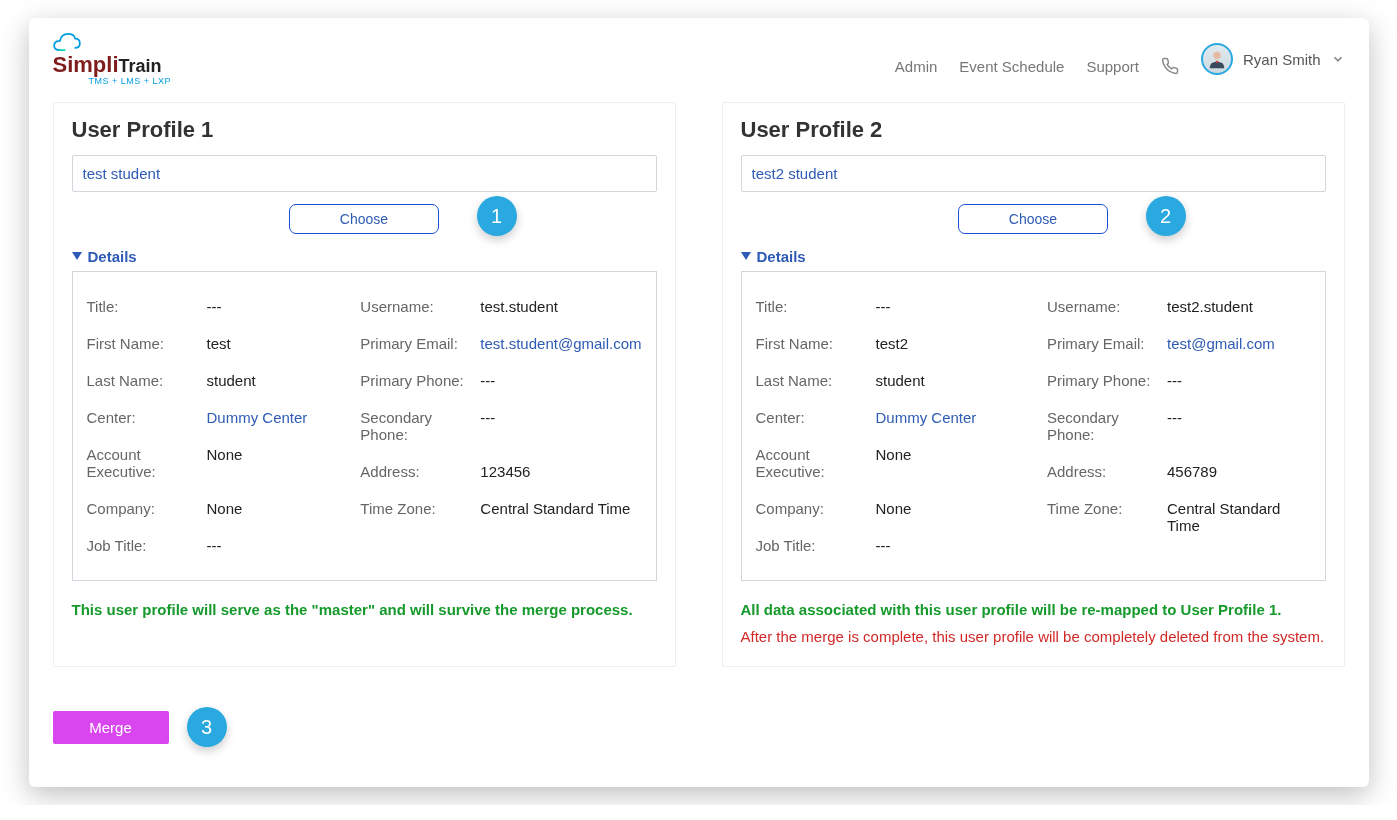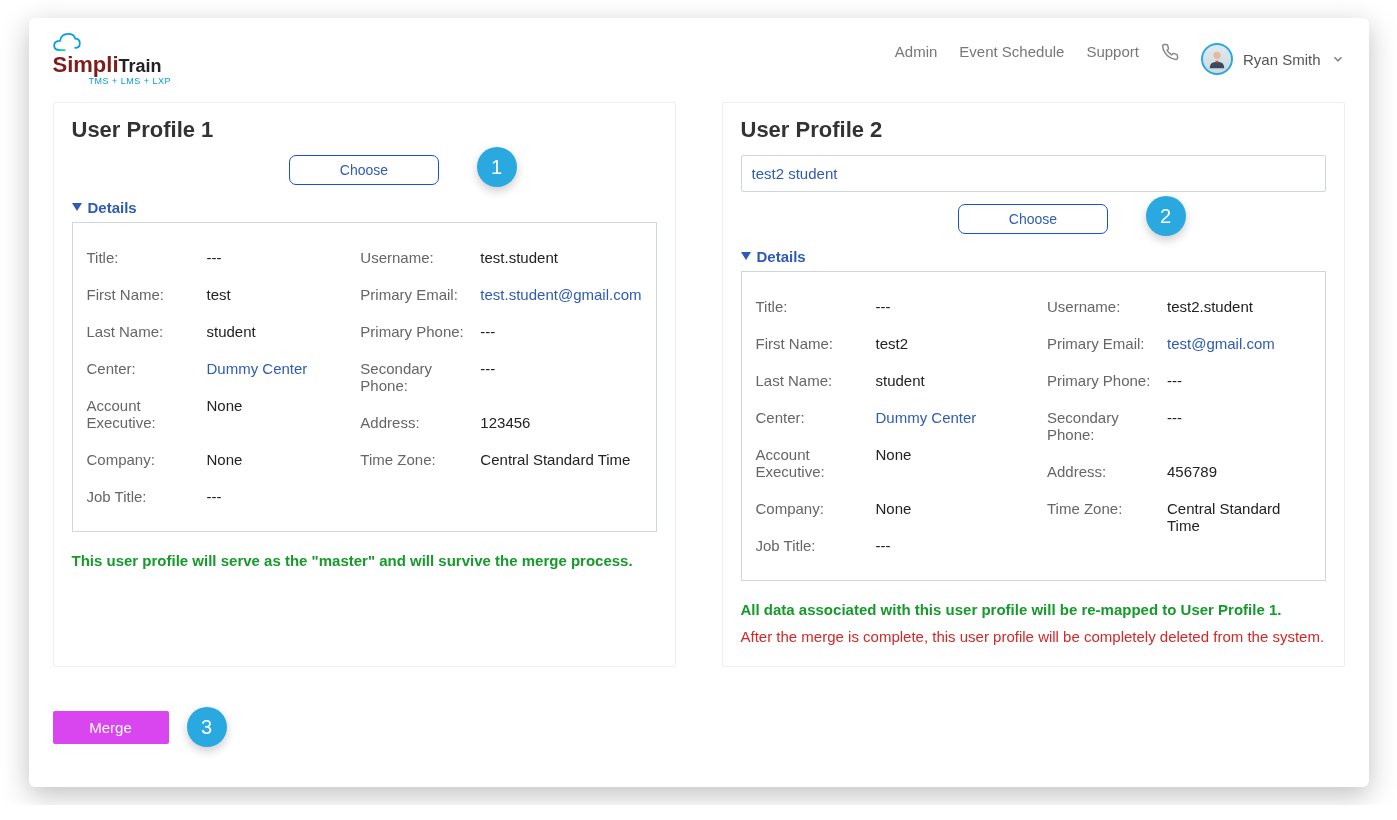--- a/index.html
+++ b/index.html
@@ -19,21 +19,21 @@
       align-items: center;
       justify-content: space-between;
       padding: 14px 24px 6px 24px;
     }
     .logo { display: flex; flex-direction: column; align-items: flex-start; }
     .logo-mark { width: 28px; height: 20px; }
     .logo-text { display: flex; align-items: baseline; gap: 0; }
     .logo-simpli { font-size: 22px; font-weight: 700; color: #7f1d1d; }
     .logo-train { font-size: 18px; font-weight: 700; color: #222; }
     .logo-sub { font-size: 9px; color: #009fe3; letter-spacing: 0.5px; margin-top: -2px; margin-left: 36px; }
-    .header-right { display: flex; align-items: flex-start; gap: 22px; }
+    .header-right { display: flex; align-items: flex-end; gap: 22px; }
     .nav-link { color: #777; font-size: 15px; text-decoration: none; cursor: pointer; }
     .phone-icon { width: 18px; height: 18px; color: #888; cursor: pointer; }
     .avatar {
       width: 32px; height: 32px; border-radius: 50%;
       background: linear-gradient(#dfe9f0,#cfd9e0);
       border: 2px solid #29a9e0;
       display: flex; align-items: center; justify-content: center;
       overflow: hidden;
     }
     .avatar svg { width: 22px; height: 22px; }
@@ -155,20 +155,21 @@
           <polyline points="6 9 12 15 18 9"></polyline>
         </svg>
       </div>
     </div>
   </div>
 
   <div class="columns">
 
     <div class="panel">
       <h2 class="panel-title">User Profile 1</h2>
+      <input class="search-input" value="test student" style="">
       <div class="choose-row">
         <button class="choose-btn">Choose</button>
         <div class="step-badge">1</div>
       </div>
       <div class="details-toggle">
         <svg class="twisty" viewBox="0 0 10 10">
             <polygon points="0,0 10,0 5,8" fill="currentColor"></polygon>
           </svg>
         <span class="details-label">Details</span>
       </div>

